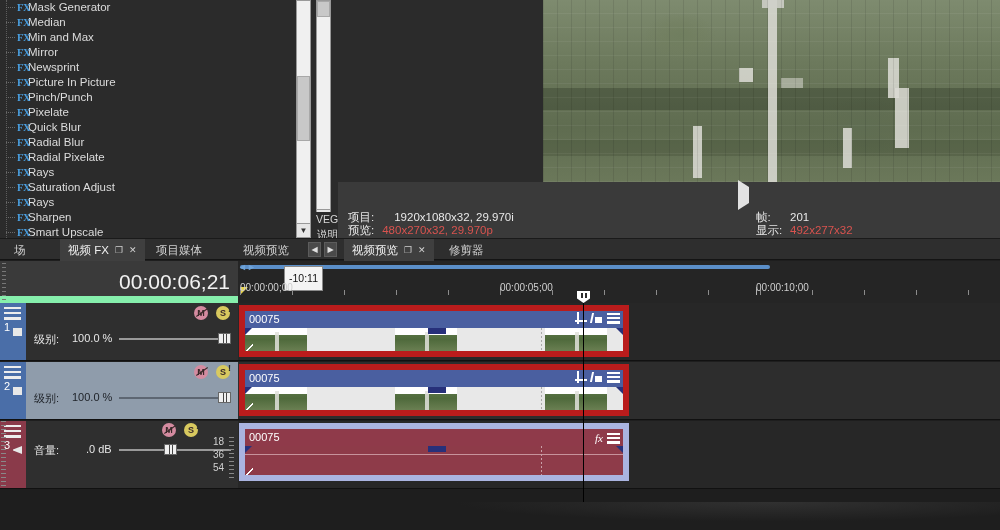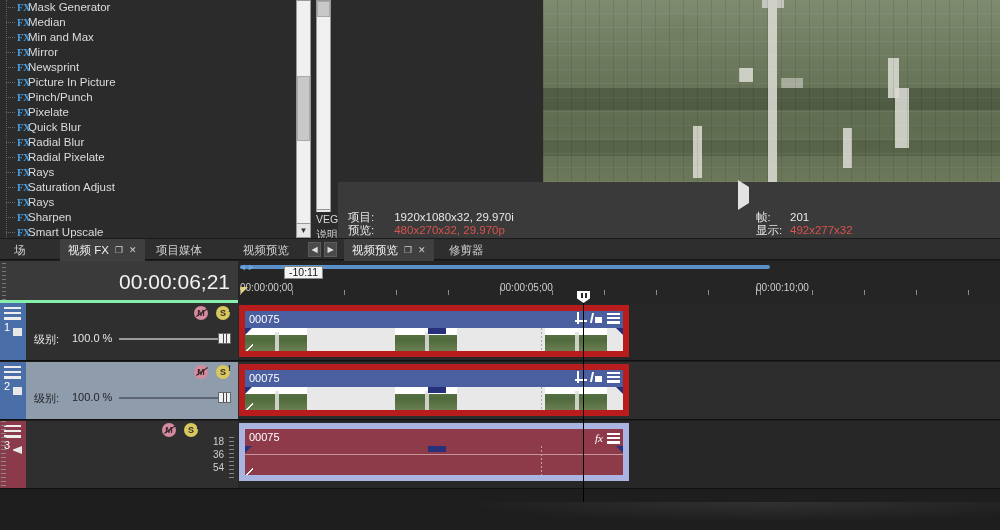--- a/index.html
+++ b/index.html
@@ -50,21 +50,21 @@
   }
 
   .sb1 { left: 296px; top: 0px; width: 15px; height: 238px; }
   .sb1 .sb-thumb { left: 0; top: 75px; width: 13px; height: 65px; }
   .sb2 { left: 316px; top: 0px; width: 15px; height: 224px; }
   .sb2 .sb-thumb { left: 0; top: 0px; width: 13px; height: 16px; }
 
   .veg-badge {
     position: absolute; left: 316px; top: 212px; width: 22px; height: 30px;
     background: #2b2b2b; color: #d8d8d8; font-size: 10.5px; line-height: 15px;
-    text-align: center;
+    text-align: right;
   }
 
   
   .preview-panel {
     position: absolute; left: 338px; top: 0; width: 662px; height: 238px;
     background: #2b2b2b;
   }
   .preview-canvas {
     position: absolute; left: 0; top: 0; width: 662px; height: 182px;
     background: #2b2b2b; overflow: hidden;
@@ -138,37 +138,37 @@
     position: absolute; top: 3px; width: 13px; height: 15px; background: #4a4a4a;
     border: 1px solid #5c5c5c; color: #e0e0e0; font-size: 8px;
     display:flex;align-items:center;justify-content:center;
   }
 
   
   .timeline { position: absolute; left: 0; top: 261px; width: 1000px; height: 269px; background: #1e1e1e; }
 
   .tc-display {
     position: absolute; left: 0; top: 0; width: 238px; height: 42px;
-    background: #3a3a3a; border-bottom: 3px solid #86efac;
+    background: #3a3a3a; border-bottom: 7px solid #86efac;
   }
   .tc-text {
     position: absolute; right: 8px; top: 9px; color: #f2f2f2;
     font-size: 21px; font-family: "Liberation Sans", sans-serif; letter-spacing: 0px;
   }
   .tc-ticks { position:absolute; left:2px; top:2px; width:4px; height:38px;
     background: repeating-linear-gradient(180deg,#777 0 1px, transparent 1px 4px); }
 
   .ruler-area { position: absolute; left: 238px; top: 0; width: 762px; height: 42px; background: #252525; }
   .scrollstrip {
     position: absolute; left: 2px; top: 4px; height: 4px; background: #5b8fc9; border-radius: 2px;
   }
   .scroll-handle { position:absolute; left:0px; top:1px; color:#6fa3d8; font-size:9px; }
   .tooltip {
     position: absolute; left: 46px; top: 5px; background: #f4f4f4; color: #111;
-    font-size: 10.5px; padding: 0 4px; border: 1px solid #8a8a8a; line-height: 11px;
+    font-size: 10.5px; padding: 6px 4px; border: 1px solid #8a8a8a; line-height: 11px;
   }
   .marker-tri {
     position: absolute; left: 2px; top: 26px; width: 0; height: 0;
     border-left: 8px solid #e8d44a; border-bottom: 8px solid transparent;
   }
   .ruler {
     position: absolute; left: 0; top: 24px; width: 762px; height: 10px;
     color: #cfcfcf; font-size: 10px;
   }
   .rlabel { position: absolute; top: -3px; white-space: nowrap; }
@@ -355,21 +355,21 @@
     </div>
 
     <div class="preview-info">
       <div class="info-left">
         <div class="ir-row">
           <span class="k">项目:</span>
           <span class="v-white" style="margin-left:20px">1920x1080x32, 29.970i</span>
         </div>
         <div class="ir-row">
           <span class="k">预览:</span>
-          <span class="v-red" style="margin-left:20px">480x270x32, 29.970p</span>
+          <span class="v-red" style="margin-left:8px">480x270x32, 29.970p</span>
         </div>
       </div>
       <div class="info-right">
         <div class="ir-row">
           <span class="ir-k k">帧:</span>
           <span class="v-white">201</span>
         </div>
         <div class="ir-row">
           <span class="ir-k k">显示:</span>
           <span class="v-red">492x277x32</span>
@@ -529,20 +529,26 @@
       <div class="tnum-strip aud">
         <div class="hamburger"></div>
         <div class="tnum">3</div>
         <div class="tnumicon audio"></div>
       </div>
       <div class="ms-wrap" style="right:40px; top:2px;">
         <div class="msbtn mute">M<span class="slash"></span></div>
         <div class="msbtn solo">S<span class="sup">!</span></div>
       </div>
 
+      <div class="ctrl-row" style="left:34px; top:21px; width:200px; height:16px;">
+        <span class="ctrl-label" style="left:0; top:1px;">音量:</span>
+        <span class="ctrl-val" style="left:52px; top:1px;">.0 dB</span>
+        <span class="fader-track" style="left:85px; top:7px; width:112px;"></span>
+        <span class="fader-knob" style="left:130px; top:2px;"></span>
+      </div>
 
       <div class="db-scale" style="right:14px; top:14px;">
         <div>18</div>
         <div>36</div>
         <div>54</div>
       </div>
       <div class="db-ticks" style="right:4px; top:16px;"></div>
       <div class="db-ticks" style="right:232px; top:0px; height:68px;"></div>
     </div>
     <div class="lane" style="top:160px; height:68px;">

